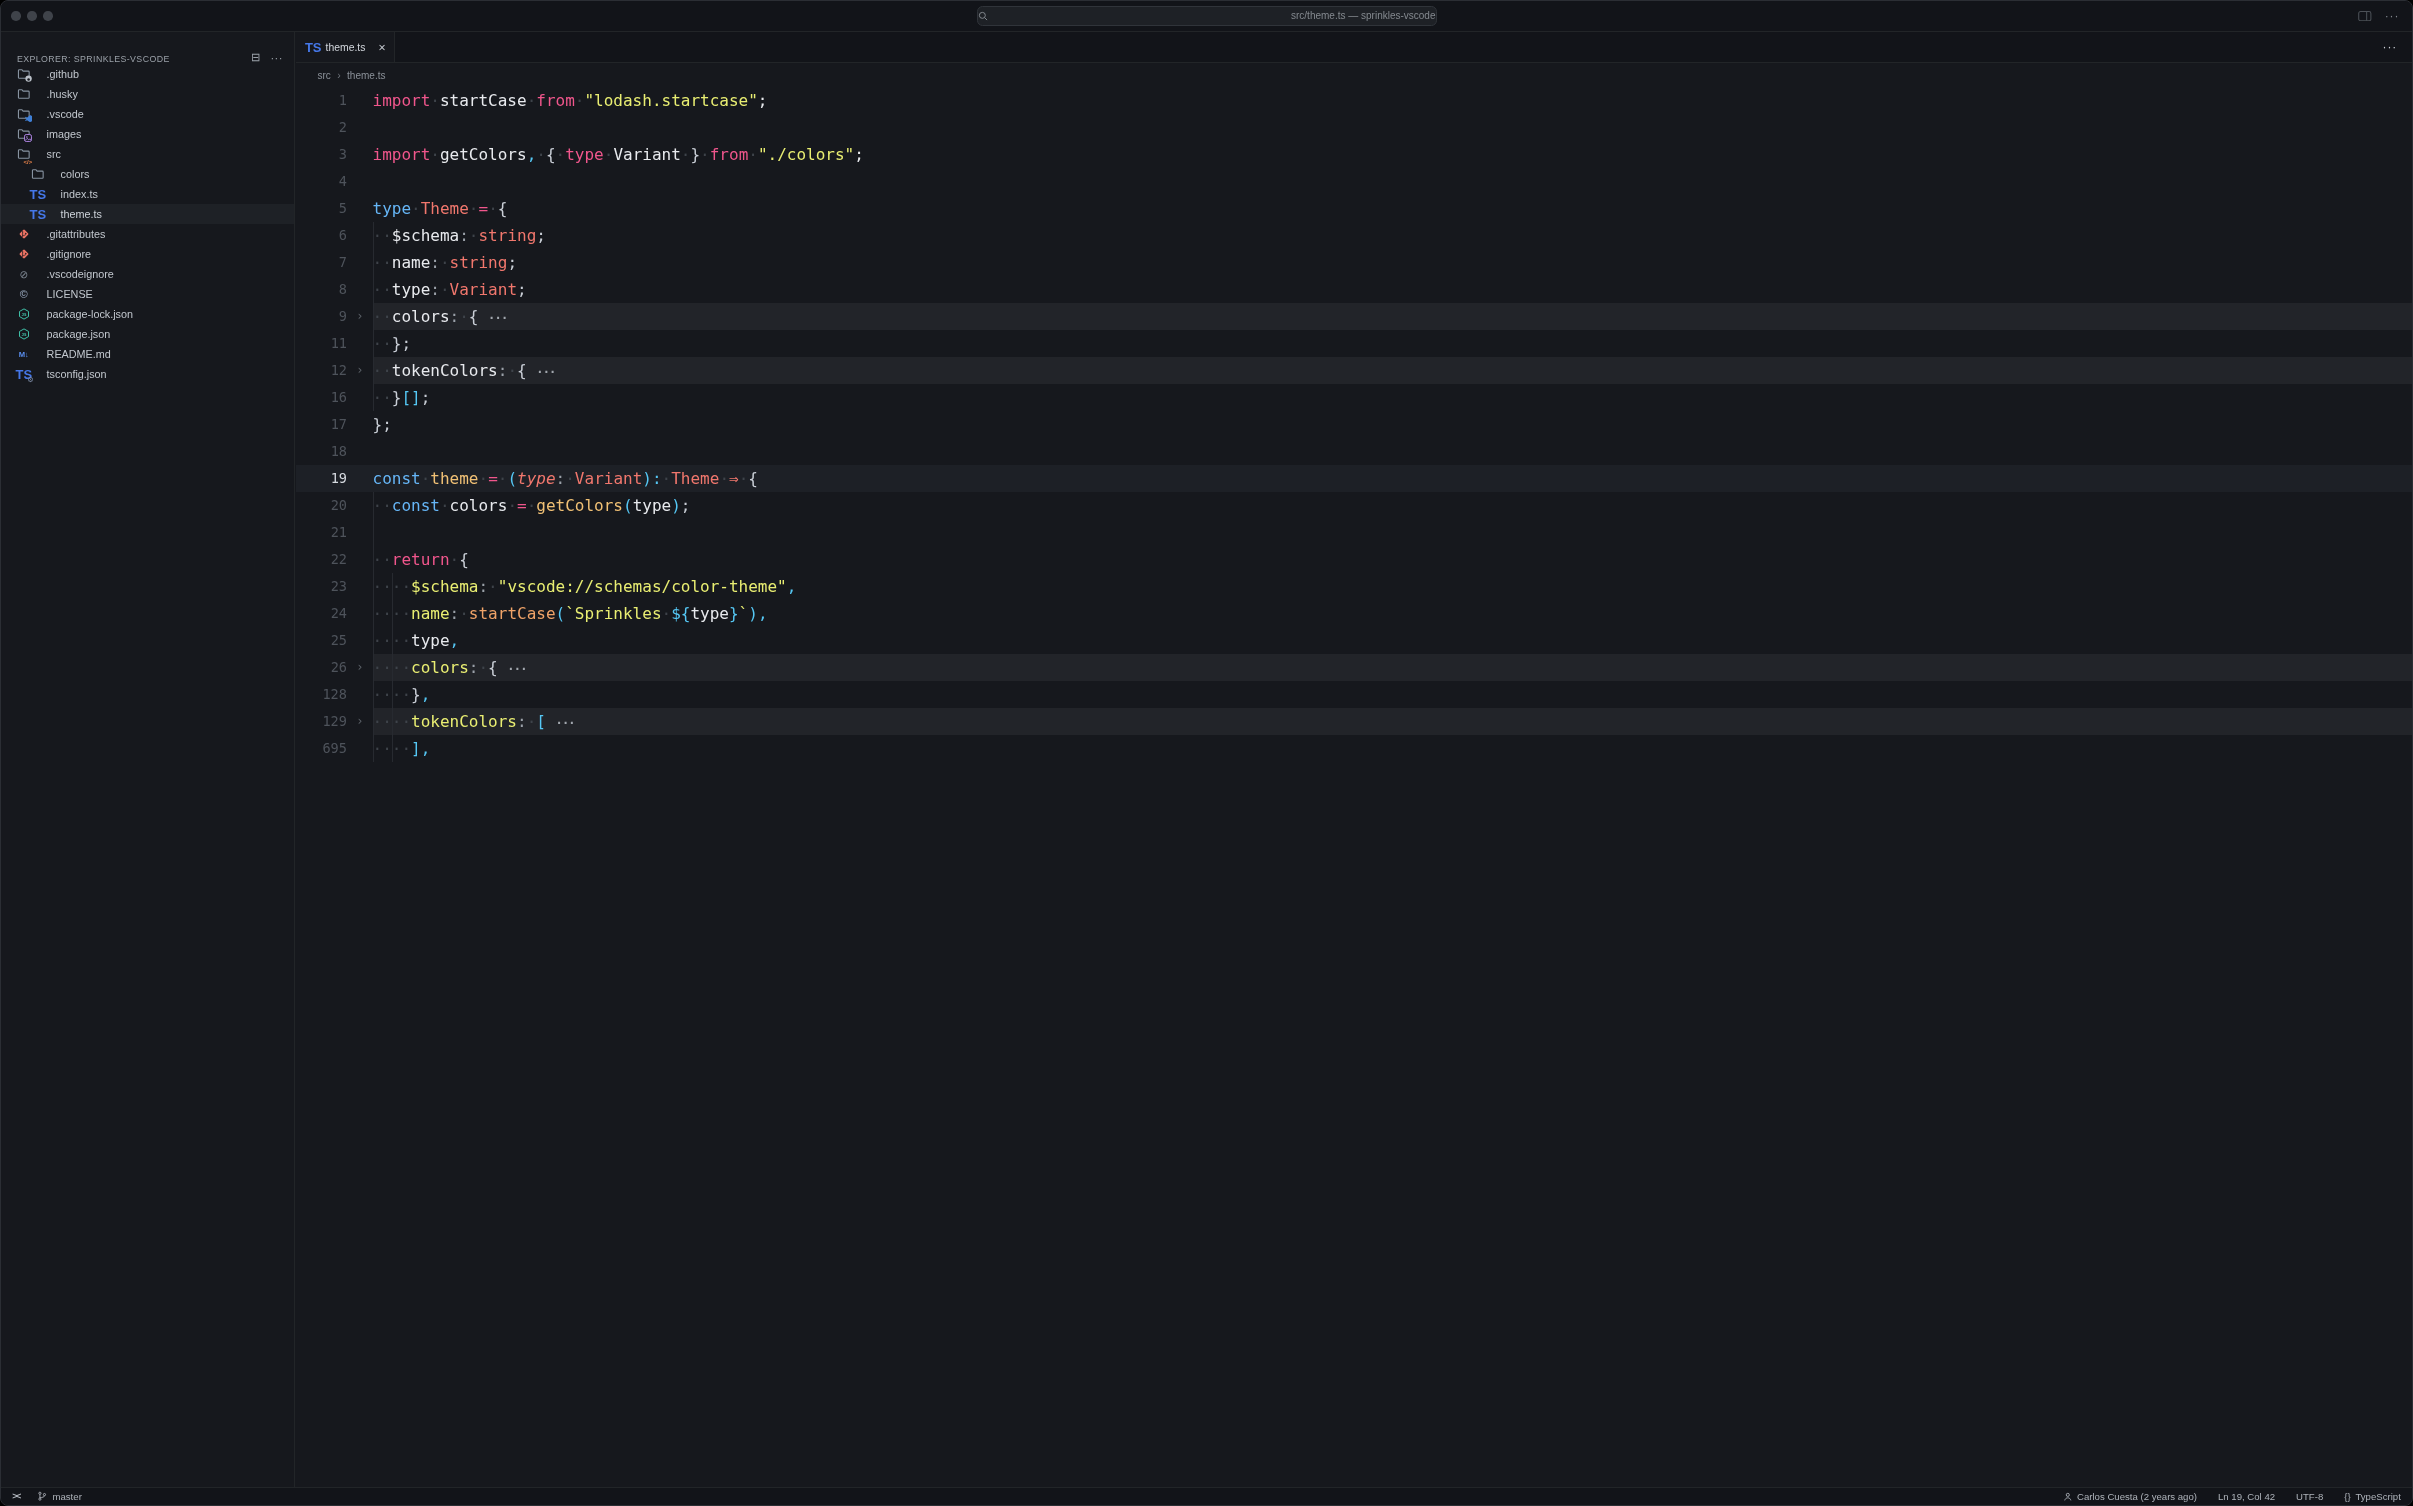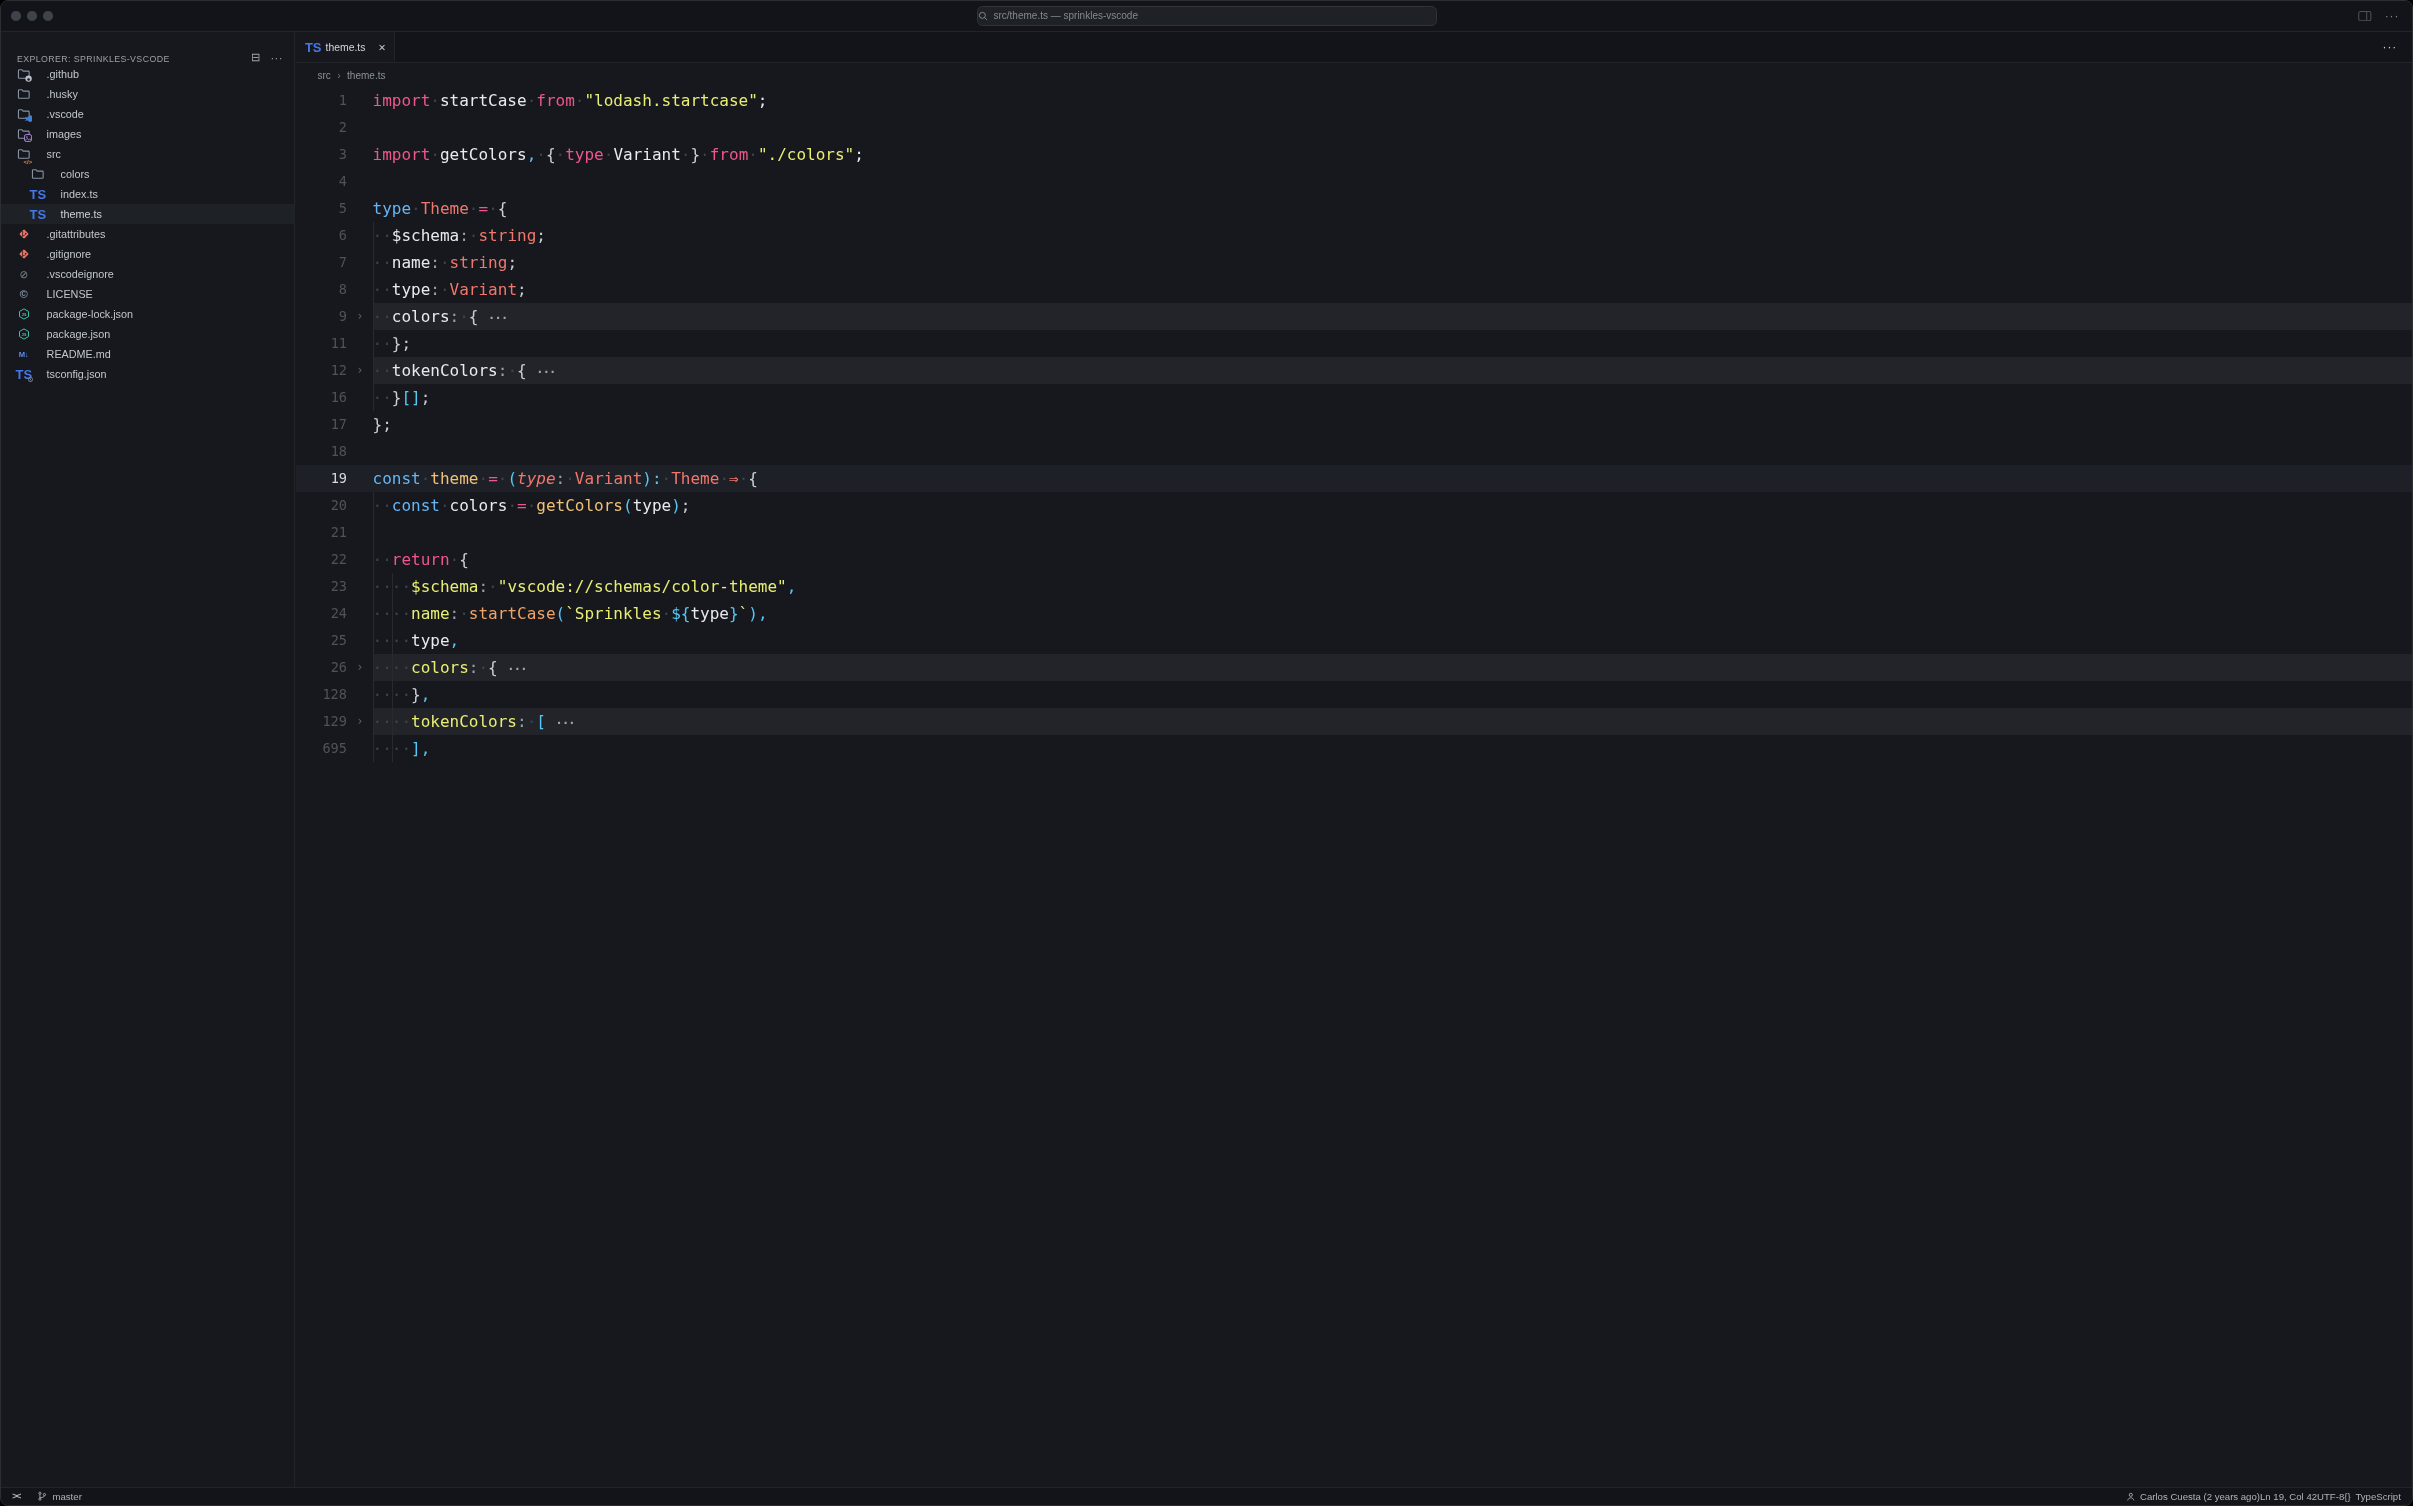--- a/index.html
+++ b/index.html
@@ -2,21 +2,21 @@
 <html style="font-size:12.8px"><head>
 <meta charset="utf-8">
 <style>
   html,body{margin:0;padding:0;background:#000;}
   body{width:1207px;height:753px;overflow:hidden;font-family:"Liberation Sans",sans-serif;-webkit-font-smoothing:antialiased;}
   .window{position:absolute;inset:0;background:#16181d;border-radius:8px;overflow:hidden;border:0.8px solid #2b2e34;box-sizing:border-box;}
 
   
   .titlebar{position:absolute;top:0;left:0;right:0;height:30px;background:#121419;border-bottom:0.8px solid #222528;}
   .tl{position:absolute;top:10.4px;width:9.6px;height:9.6px;border-radius:50%;background:#3f434a;}
-  .searchpill{position:absolute;left:50%;top:4.8px;transform:translateX(-50%);width:460px;height:20px;background:#1e2126;border:0.8px solid #30343a;border-radius:5.6px;display:flex;align-items:center;justify-content:flex-start;gap:5.6px;color:#84898f;font-size:10px;box-sizing:border-box;}
+  .searchpill{position:absolute;left:50%;top:4.8px;transform:translateX(-50%);width:460px;height:20px;background:#1e2126;border:0.8px solid #30343a;border-radius:5.6px;display:flex;align-items:center;justify-content:space-between;gap:5.6px;color:#84898f;font-size:10px;box-sizing:border-box;}
   .tb-right{position:absolute;right:0;top:0;height:30px;display:flex;align-items:center;gap:12.8px;padding-right:12.8px;}
   .tb-dots{color:#80858c;font-size:12px;letter-spacing:0.8px;}
 
   
   .sidebar{position:absolute;top:31px;left:0;width:294px;bottom:18.4px;background:#16181d;border-right:0.8px solid #222528;box-sizing:border-box;}
   .ex-head{height:32px;display:flex;align-items:flex-end;padding:0 11.2px 0 16px;color:#9aa0a8;font-size:8.8px;letter-spacing:0.4px;}
   .ex-title{flex:1;}
   .ex-ic{color:#9aa0a8;font-size:11.2px;margin-left:9.6px;cursor:default;}
   .tree{font-size:10.8px;color:#c2c7ce;}
   .trow{height:20px;display:flex;align-items:center;gap:16px;padding-left:16px;cursor:default;}
@@ -50,21 +50,21 @@
   .t-ci{color:#f1776d;font-style:italic}
   .t-y{color:#e9ee72}.t-g{color:#f1c175}.t-o{color:#f0a368}
   .t-w{color:#e8eaee}.t-br{color:#c9ced6}.t-pu{color:#9ba1a9}
   .t-cy{color:#55c7f4}.t-ws{color:#3e434a}
   .t-fd{color:#a2a7ae;margin-left:9.6px;letter-spacing:-0.8px;font-size:12px;font-weight:bold;}
 
   
   .statusbar{position:absolute;left:0;right:0;bottom:0;height:18.4px;background:#121419;border-top:0.8px solid #222528;display:flex;align-items:center;color:#aeb3ba;font-size:9.6px;padding:0 11.2px;box-sizing:border-box;}
   .st-item{display:flex;align-items:center;gap:4.8px;cursor:default;}
   .st-left{display:flex;align-items:center;gap:17.6px;}
-  .st-right{margin-left:auto;display:flex;align-items:center;}
+  .st-right{margin-left:auto;display:flex;align-items:center;gap:21px;}
   .remote{font-size:9.2px;font-weight:600;letter-spacing:-1.6px;color:#b3b8bf;}
   .bracepair{color:#aeb3ba;}
 </style>
 </head>
 <body>
 
 <div class="window">
 
   <div class="titlebar">
     <span class="tl" style="left:10.4px"></span>

